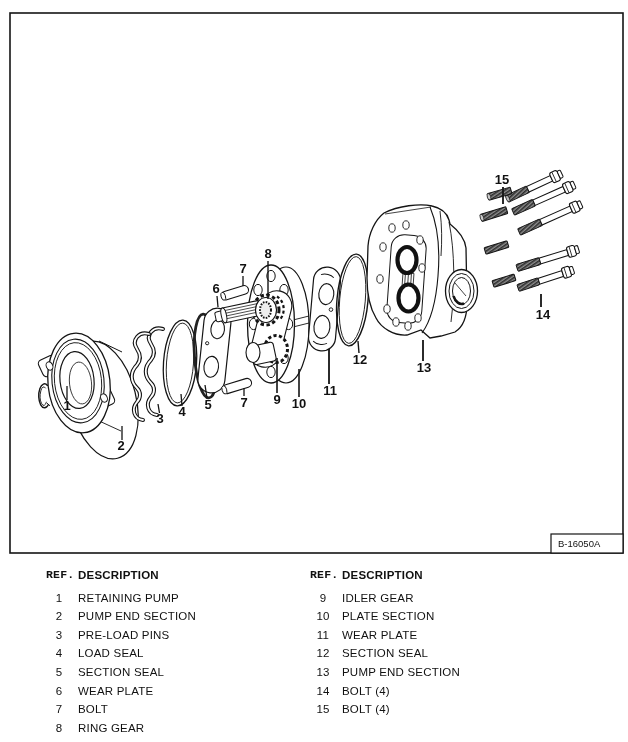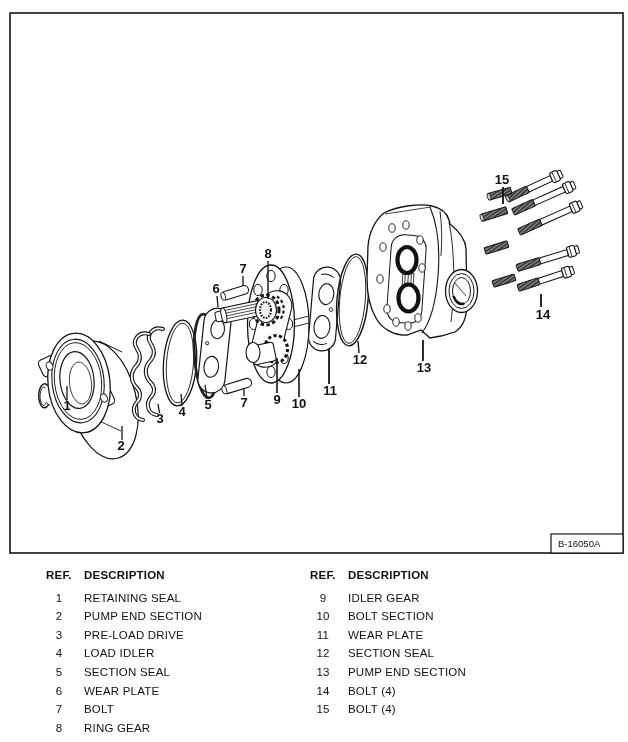--- a/index.html
+++ b/index.html
@@ -8,22 +8,22 @@
     font-family:"Liberation Sans","DejaVu Sans",sans-serif;color:#111;
     -webkit-font-smoothing:antialiased;
   }
   #diagram{position:absolute;left:0;top:0;}
   .ptable{position:absolute;top:566px;font-size:11.5px;letter-spacing:.2px;}
   #t-left{left:46px;}
   #t-right{left:310px;}
   .prow{display:flex;height:18.6px;line-height:18.6px;white-space:nowrap;}
   .phead{font-weight:bold;margin-bottom:4px;}
   .pref{width:26px;flex:0 0 26px;text-align:center;}
-  .phead .pref{text-align:left;}
-  .pdesc{margin-left:12px;}
+  .phead .pref{text-align:left;font-family:Liberation Mono, monospace;}
+  .pdesc{margin-left:6px;}
   svg text.callout{font-family:"Liberation Sans","DejaVu Sans",sans-serif;font-weight:bold;font-size:13px;fill:#111;text-anchor:middle;}
   svg text.figcode{font-family:"Liberation Sans","DejaVu Sans",sans-serif;font-size:9.5px;fill:#111;}
 </style>
 </head>
 <body>
 
 <svg id="diagram" width="628" height="560" viewBox="0 0 628 560">
   <defs>
     <pattern id="thr" patternUnits="userSpaceOnUse" width="3" height="12" patternTransform="rotate(72)">
       <rect width="3" height="12" fill="#8f8f8f"></rect>
@@ -317,33 +317,33 @@
 
 <div class="ptable" id="t-left">
   <div class="prow phead">
     <span class="pref">REF.</span>
     <span class="pdesc">DESCRIPTION</span>
   </div>
   <div>
 
   <div class="prow">
       <span class="pref">1</span>
-      <span class="pdesc">RETAINING SEAL</span>
+      <span class="pdesc">RETAINING PUMP</span>
     </div>
       <div class="prow">
       <span class="pref">2</span>
       <span class="pdesc">PUMP END SECTION</span>
     </div>
       <div class="prow">
       <span class="pref">3</span>
-      <span class="pdesc">PRE-LOAD DRIVE</span>
+      <span class="pdesc">PRE-LOAD PINS</span>
     </div>
       <div class="prow">
       <span class="pref">4</span>
-      <span class="pdesc">LOAD IDLER</span>
+      <span class="pdesc">LOAD SEAL</span>
     </div>
       <div class="prow">
       <span class="pref">5</span>
       <span class="pdesc">SECTION SEAL</span>
     </div>
       <div class="prow">
       <span class="pref">6</span>
       <span class="pdesc">WEAR PLATE</span>
     </div>
       <div class="prow">
@@ -363,21 +363,21 @@
     <span class="pdesc">DESCRIPTION</span>
   </div>
   <div>
 
   <div class="prow">
       <span class="pref">9</span>
       <span class="pdesc">IDLER GEAR</span>
     </div>
       <div class="prow">
       <span class="pref">10</span>
-      <span class="pdesc">BOLT SECTION</span>
+      <span class="pdesc">PLATE SECTION</span>
     </div>
       <div class="prow">
       <span class="pref">11</span>
       <span class="pdesc">WEAR PLATE</span>
     </div>
       <div class="prow">
       <span class="pref">12</span>
       <span class="pdesc">SECTION SEAL</span>
     </div>
       <div class="prow">

